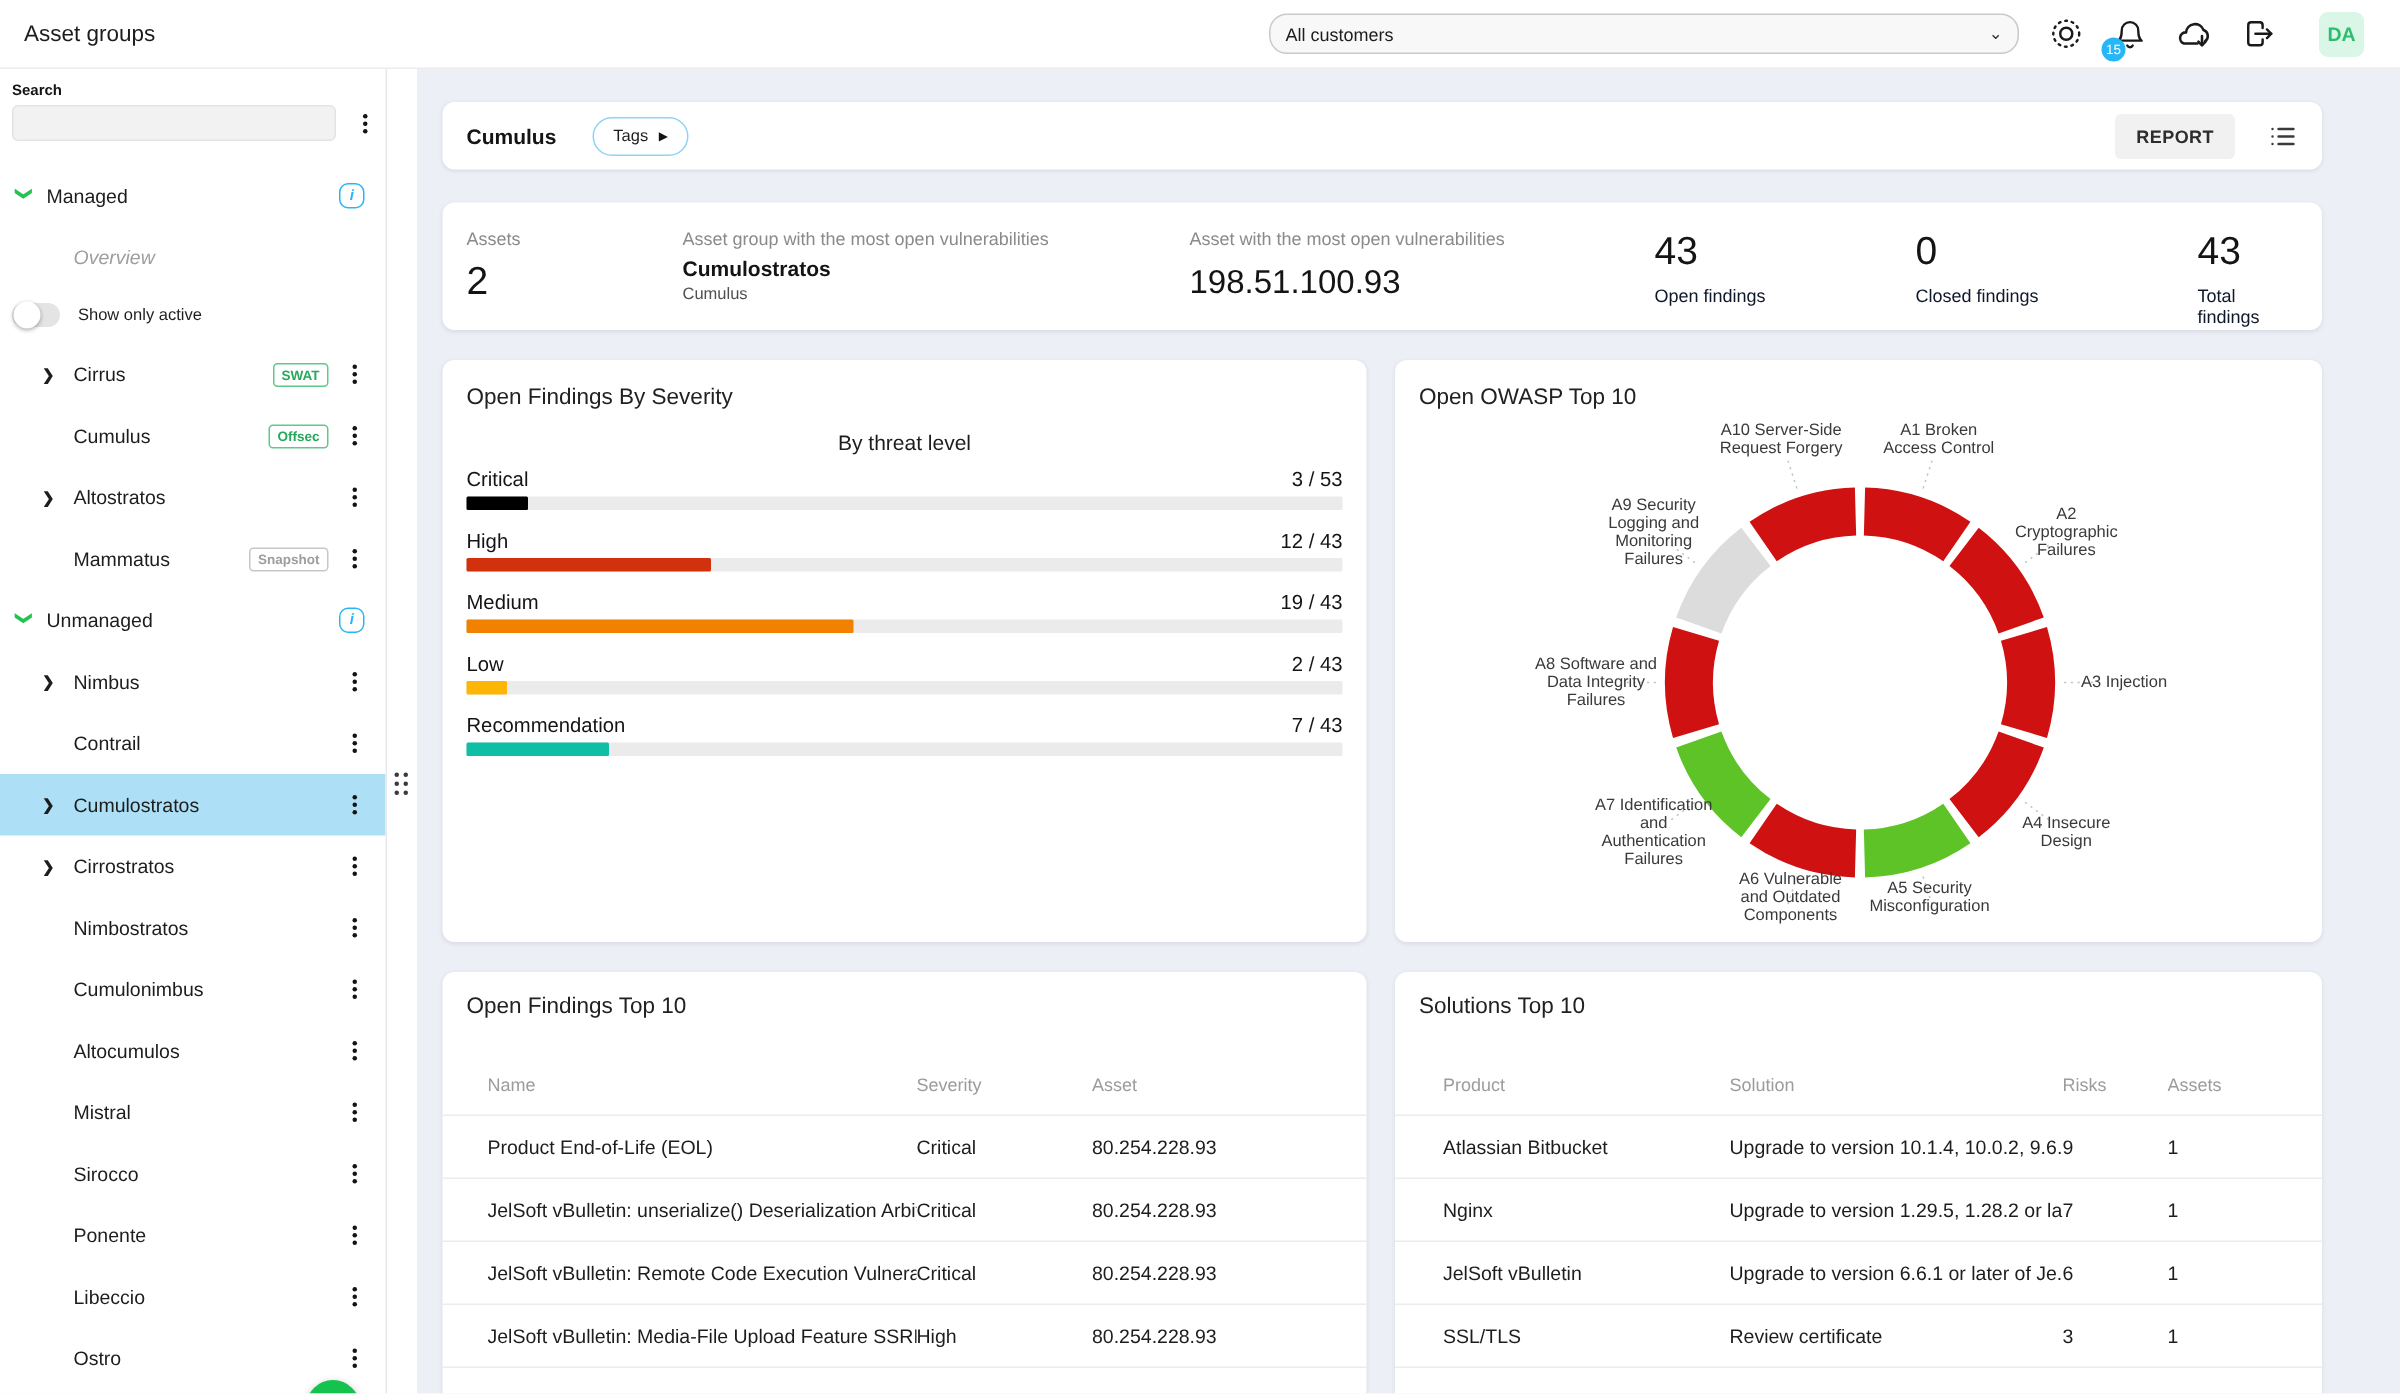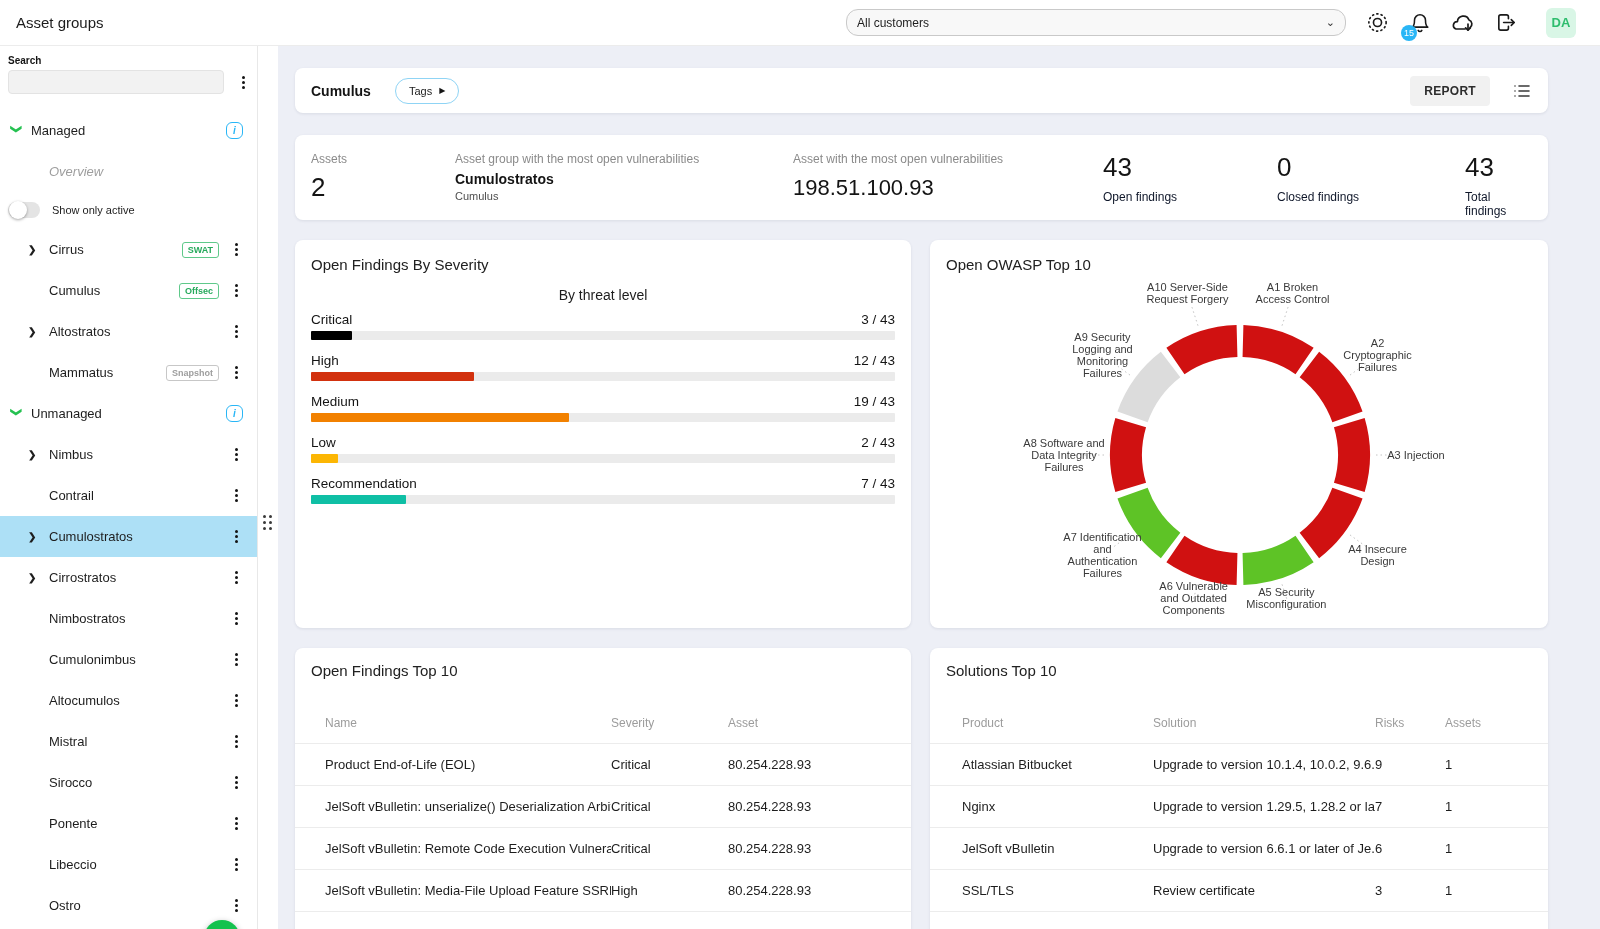--- a/index.html
+++ b/index.html
@@ -455,21 +455,21 @@
 
       <div class="grid">
 
         <div class="card sev-card">
           <div class="card-title">Open Findings By Severity</div>
           <div class="sev-subtitle">By threat level</div>
           <div id="sev-bars">
               <div class="sev-row">
                 <div class="sev-lblrow">
                   <span>Critical</span>
-                  <span>3 / 43</span>
+                  <span>3 / 53</span>
                 </div>
                 <div class="sev-track" style="background: rgb(235, 235, 235);">
                   <div class="sev-fill" style="width: 6.98%; background: rgb(0, 0, 0);"></div>
                 </div>
               </div>
               <div class="sev-row">
                 <div class="sev-lblrow">
                   <span>High</span>
                   <span>12 / 43</span>
                 </div>

